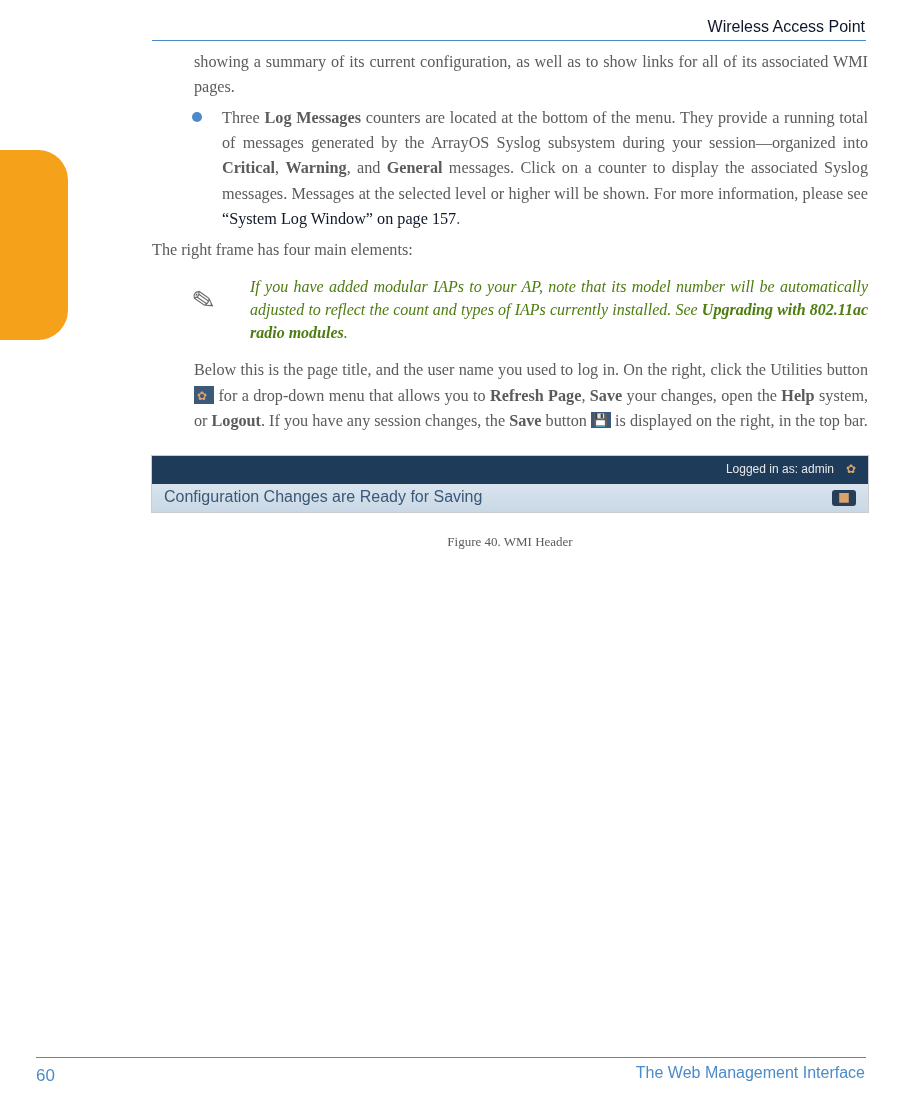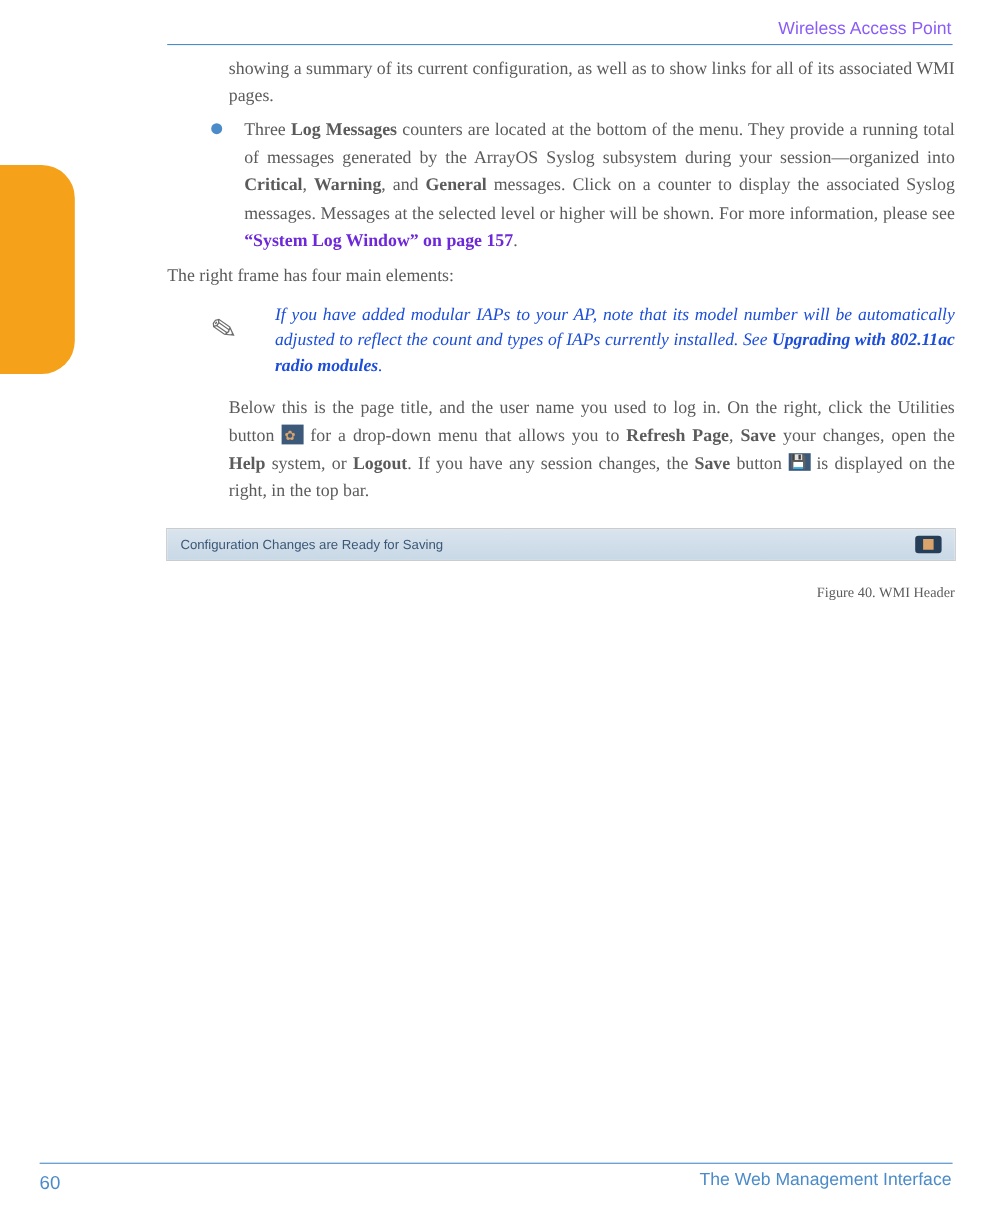--- a/index.html
+++ b/index.html
@@ -10,21 +10,21 @@
     color: #5b5b5b;
     width: 901px;
     height: 1114px;
     position: relative;
     overflow: hidden;
   }
   .running-head {
     position: absolute;
     top: 18px;
     right: 36px;
-    color: #8b5cf6;
+    color: #0f172a;
     font-family: "Trebuchet MS", "Segoe UI", sans-serif;
     font-size: 16px;
     margin-left: 12px;
   }
   .head-rule {
     position: absolute;
     top: 40px;
     left: 152px;
     width: 714px;
     height: 1px;
@@ -63,49 +63,49 @@
   .content {
     position: absolute;
     top: 50px;
     left: 152px;
     width: 716px;
     font-size: 16.2px;
     line-height: 1.55;
   }
   p { margin: 0 0 6px 0; }
   .body { text-align: justify; }
-  .hang-para    { margin-left: 56px; }
+  .hang-para    { margin-left: 42px; }
   .hang-para-b  { margin-left: 70px; position: relative; }
   .hang-para-b .bullet {
     position: absolute;
     left: -30px;
     top: 6px;
     width: 10px;
     height: 10px;
     border-radius: 50%;
     background: #4b8bc9;
   }
-  .link { color: #6d28d9; font-weight: bold; }
+  .link { color: #0f172a; }
   .bold { font-weight: bold; }
   .note-block {
     margin: 12px 0 14px 0;
     position: relative;
   }
   .note-icon {
     position: absolute;
     left: 40px;
     top: 4px;
     font-size: 28px;
     color: #6b6b6b;
     transform: rotate(-10deg);
   }
   .note-text {
     margin-left: 98px;
     font-style: italic;
-    color: #1d4ed8;
+    color: #4d7c0f;
     text-align: justify;
     font-size: 16px;
     line-height: 1.45;
   }
   .note-text .bold-i { font-weight: bold; }
   .util-btn {
     display: inline-block;
     width: 20px;
     height: 18px;
     background: #3c597a;
@@ -159,41 +159,41 @@
     color: #d9a36b;
   }
   .ss-bottom {
     background: linear-gradient(#d9e4ee, #c9d8e6);
     height: 28px;
     display: flex;
     align-items: center;
     justify-content: space-between;
     padding: 0 12px;
     font-family: "Segoe UI", Tahoma, sans-serif;
-    font-size: 12px;
+    font-size: 16px;
     color: #3b5876;
   }
   .ss-save {
     display: inline-block;
     width: 24px;
     height: 16px;
     background: #263e58;
     border-radius: 3px;
     position: relative;
   }
   .ss-save::after {
     content: "";
     position: absolute;
     left: 6px; top: 3px;
     width: 12px; height: 10px;
     background: #d9a36b;
     clip-path: polygon(10% 0, 90% 0, 90% 100%, 10% 100%, 10% 60%, 30% 60%, 30% 30%, 70% 30%, 70% 60%, 10% 60%);
   }
   .fig-caption {
-    text-align: right;
+    text-align: center;
     font-size: 13px;
     margin: 20px 0 18px 0;
   }
   .foot-rule {
     position: absolute;
     left: 36px;
     bottom: 56px;
     width: 830px;
     height: 1px;
     background: #4b8bc9;
@@ -243,20 +243,24 @@
 
   <p class="body hang-para">
     <span>Below this is the page title, and the user name you used to log in. On the right, click the Utilities button </span>
     <span class="util-btn"></span>
     <span> for a drop-down menu that allows you to </span><span class="bold">Refresh Page</span><span>, </span><span class="bold">Save</span><span> your changes, open the </span><span class="bold">Help</span><span> system, or </span><span class="bold">Logout</span><span>. If you have any session changes, the </span><span class="bold">Save</span><span> button </span>
     <span class="save-btn"></span>
     <span> is displayed on the right, in the top bar.</span>
   </p>
 
   <div class="screenshot">
+    <div class="ss-top">
+      <span>Logged in as: admin</span>
+      <span class="ss-gear">✿</span>
+    </div>
     <div class="ss-bottom">
       <span>Configuration Changes are Ready for Saving</span>
       <span class="ss-save"></span>
     </div>
   </div>
 
   <div class="fig-caption">Figure 40. WMI Header</div>
 
 
 </div>

